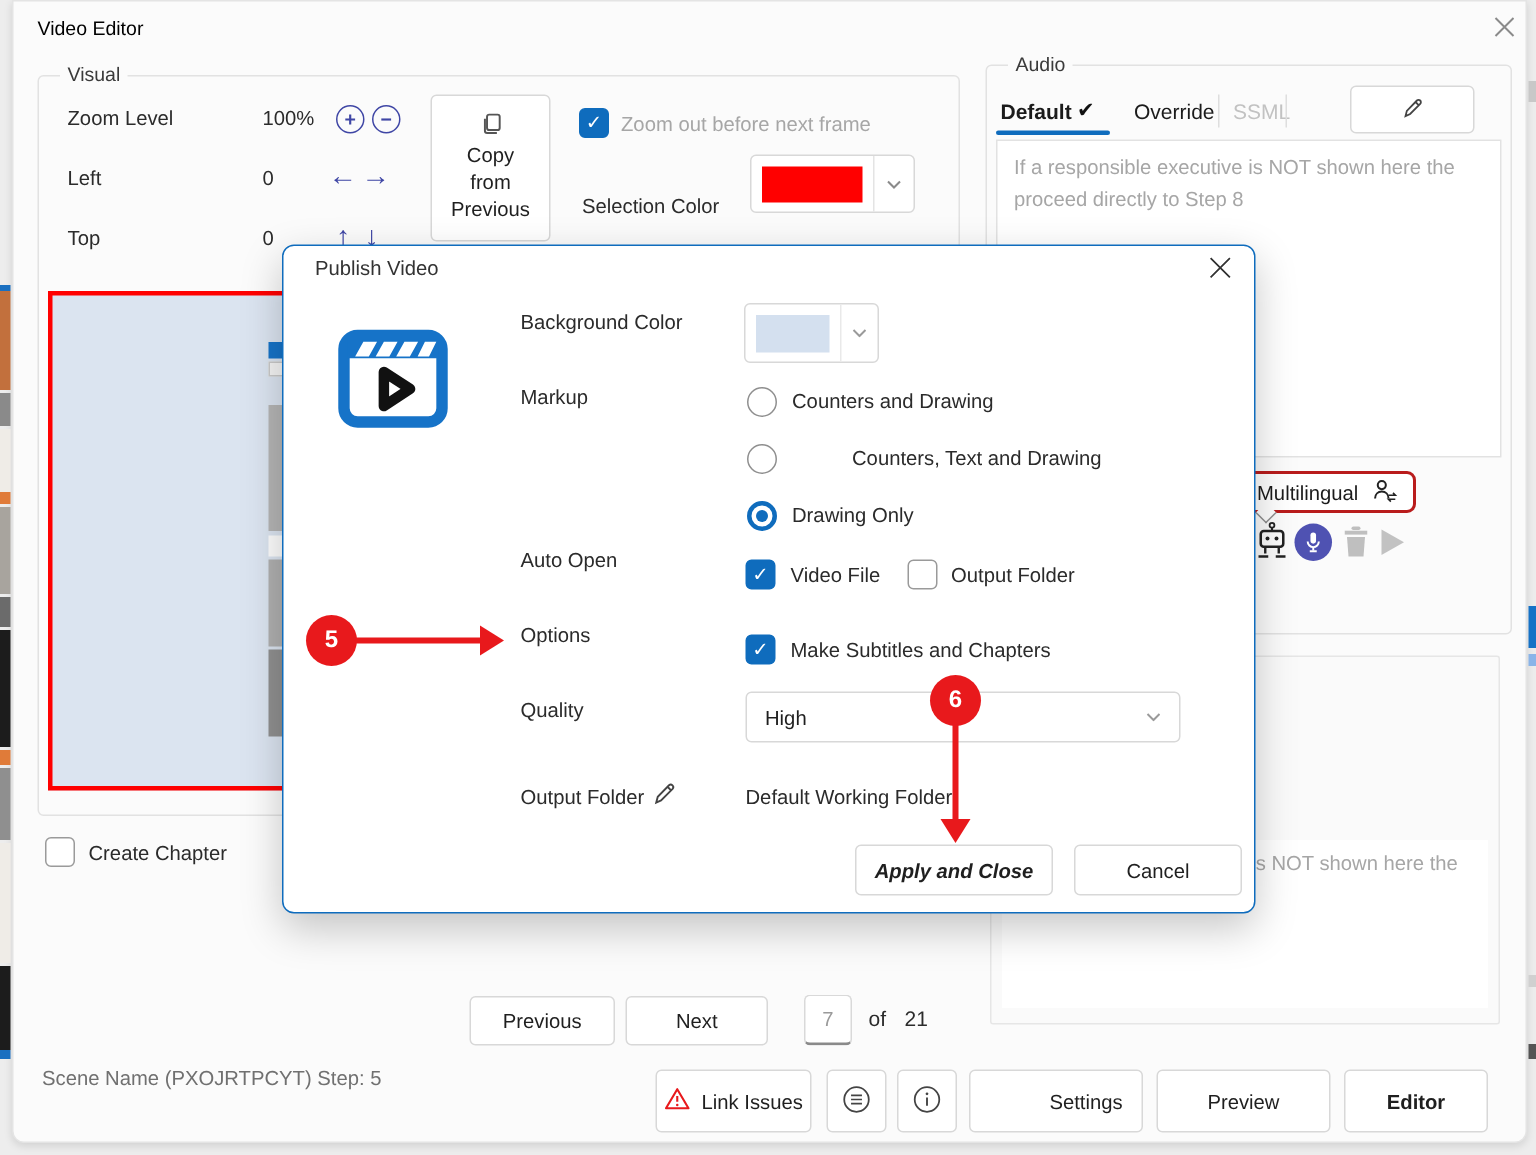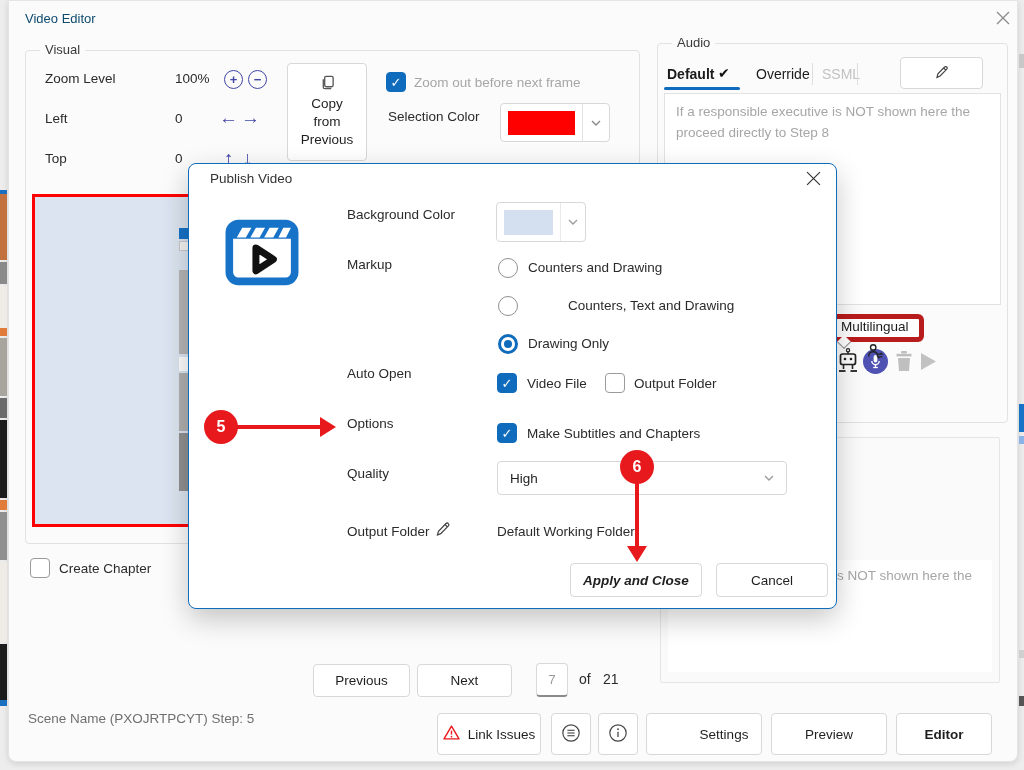--- a/index.html
+++ b/index.html
@@ -8,21 +8,21 @@
     background:#ededed;
     font-family:"Liberation Sans","DejaVu Sans",sans-serif;
     color:#2b2b2b;font-size:13.5px;
   }
   .abs{position:absolute;box-sizing:border-box;}
   .main-window{
     left:8px;top:0;width:1010px;height:762px;
     background:#fbfbfb;border:1px solid #e4e4e4;border-radius:0 0 8px 8px;
     box-shadow:0 2px 6px rgba(0,0,0,.12);
   }
-  .win-title{left:25px;top:11px;color:#0c4a6e;font-size:13px;}
+  .win-title{left:25px;top:11px;color:#000000;font-size:13px;}
   .win-close{left:993px;top:8px;width:20px;height:20px;display:flex;align-items:center;justify-content:center;cursor:pointer;}
 
   
   .group{border:1px solid #e2e2e2;border-radius:4px;background:transparent;}
   .legend{position:absolute;top:-9px;left:14px;background:#fbfbfb;padding:0 5px;font-size:13px;color:#3a3a3a;}
 
   
   .btn{background:#fff;border:1px solid #d8d8d8;border-radius:4px;display:flex;align-items:center;justify-content:center;gap:8px;color:#1f1f1f;font-size:13.5px;cursor:pointer;}
   .cb{width:20px;height:20px;border-radius:4px;}
   .cb.checked{background:#0f6cbd;border:1px solid #0f6cbd;color:#fff;display:flex;align-items:center;justify-content:center;font-size:13px;font-weight:bold;}
@@ -58,21 +58,21 @@
   }
   .mlabel{font-size:13.5px;color:#2b2b2b;}
 
   
   .badge{width:34px;height:34px;border-radius:50%;background:#e8191c;color:#fff;font-weight:bold;font-size:16px;display:flex;align-items:center;justify-content:center;z-index:60;}
   .ar-shaft{background:#e8191c;z-index:60;}
   .ar-head-right{width:0;height:0;border-top:10px solid transparent;border-bottom:10px solid transparent;border-left:16px solid #e8191c;z-index:60;}
   .ar-head-down{width:0;height:0;border-left:10px solid transparent;border-right:10px solid transparent;border-top:16px solid #e8191c;z-index:60;}
 
   
-  .tooltip-btn{background:#fff;border:5px solid #b91c1c;border-radius:6px;display:flex;align-items:center;gap:8px;padding:0 10px;font-size:13.5px;color:#1b1b1b;z-index:10;flex-direction:column;}
+  .tooltip-btn{background:#fff;border:2px solid #b91c1c;border-radius:6px;display:flex;align-items:center;gap:8px;padding:0 10px;font-size:13.5px;color:#1b1b1b;z-index:10;}
   .tooltip-ptr{width:10px;height:10px;background:#fff;border-right:1px solid #8f8f8f;border-bottom:1px solid #8f8f8f;transform:rotate(45deg);z-index:11;}
 
   .sliver{z-index:2;}
   .statusbar-text{color:#707070;font-size:13.5px;}
   .icon-btn{width:40px;height:42px;}
 </style>
 </head>
 <body>
 
 <div>
@@ -132,21 +132,21 @@
         <rect x="5" y="1.5" width="9" height="11" rx="1.5" fill="none" stroke="#555" stroke-width="1.4"></rect>
         <path d="M3.5 4.5 v8.5 a1.6 1.6 0 0 0 1.6 1.6 h6.9" fill="none" stroke="#555" stroke-width="1.4"></path>
       </svg>
   </span>
   <span style="width:62px;">Copy from Previous</span>
 </div>
 
 <div class="abs cb checked" style="left:386px;top:72px;">✓</div>
 <div class="abs grey-ph" style="left:414px;top:75px;font-size:13.5px;">Zoom out before next frame</div>
 
-<div class="abs" style="left:388px;top:109px;">Selection Color</div>
+<div class="abs" style="left:388px;top:130px;">Selection Color</div>
 <div class="abs btn" style="left:500px;top:103px;width:110px;height:39px;padding:0;gap:0;">
   <div style="flex:1;height:24px;margin:0 7px;background:#ff0000;"></div>
   <div style="width:1px;height:37px;background:#e4e4e4;"></div>
   <div class="chev" style="width:26px;">
     <svg width="10" height="6" viewBox="0 0 10 6">
         <polyline points="1,1 5,5 9,1" fill="none" stroke="#8a8a8a" stroke-width="1.4"></polyline>
       </svg>
   </div>
 </div>
 

